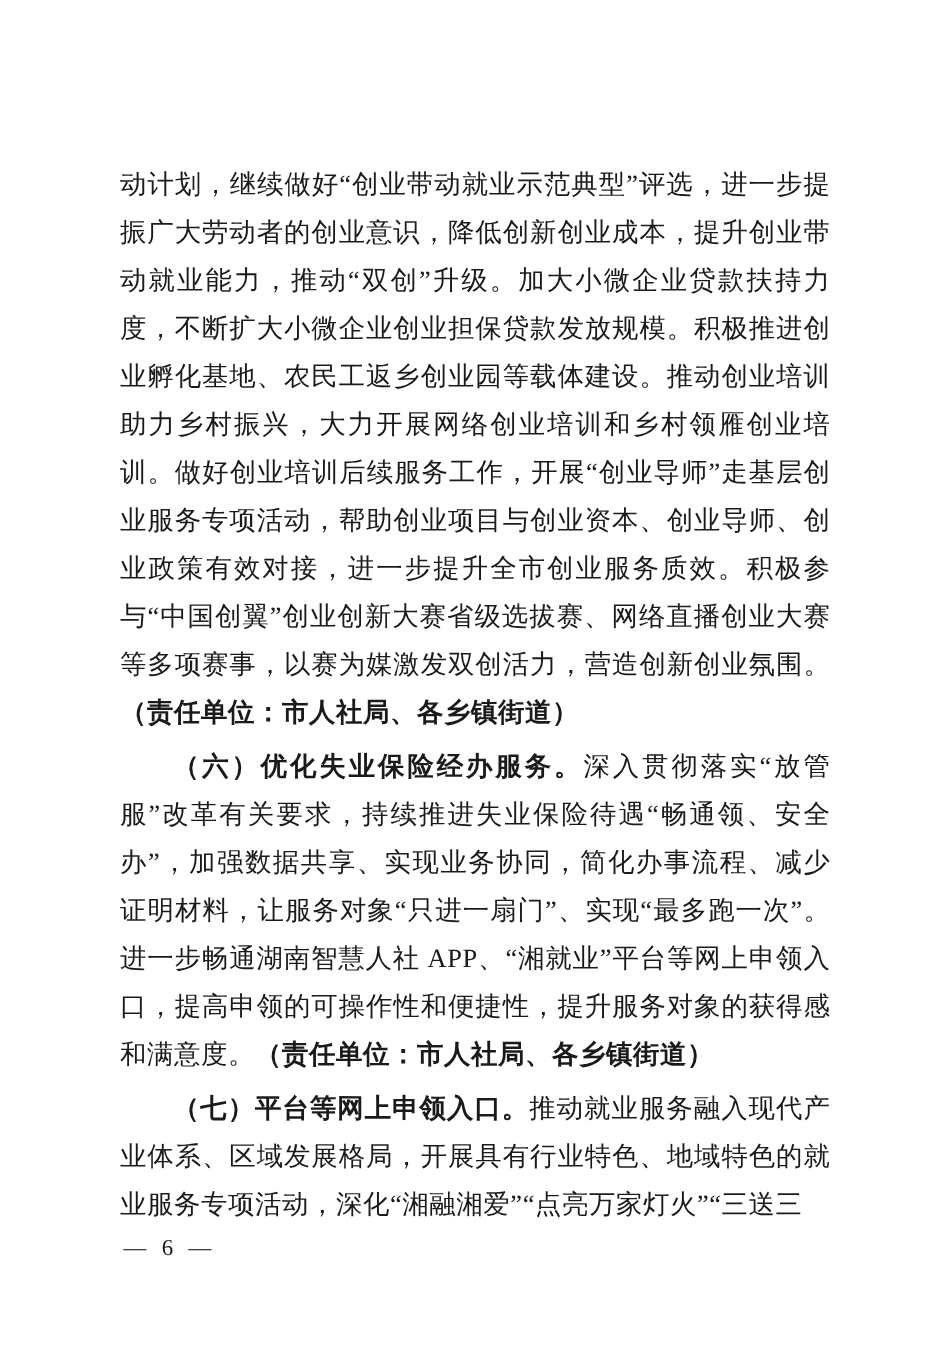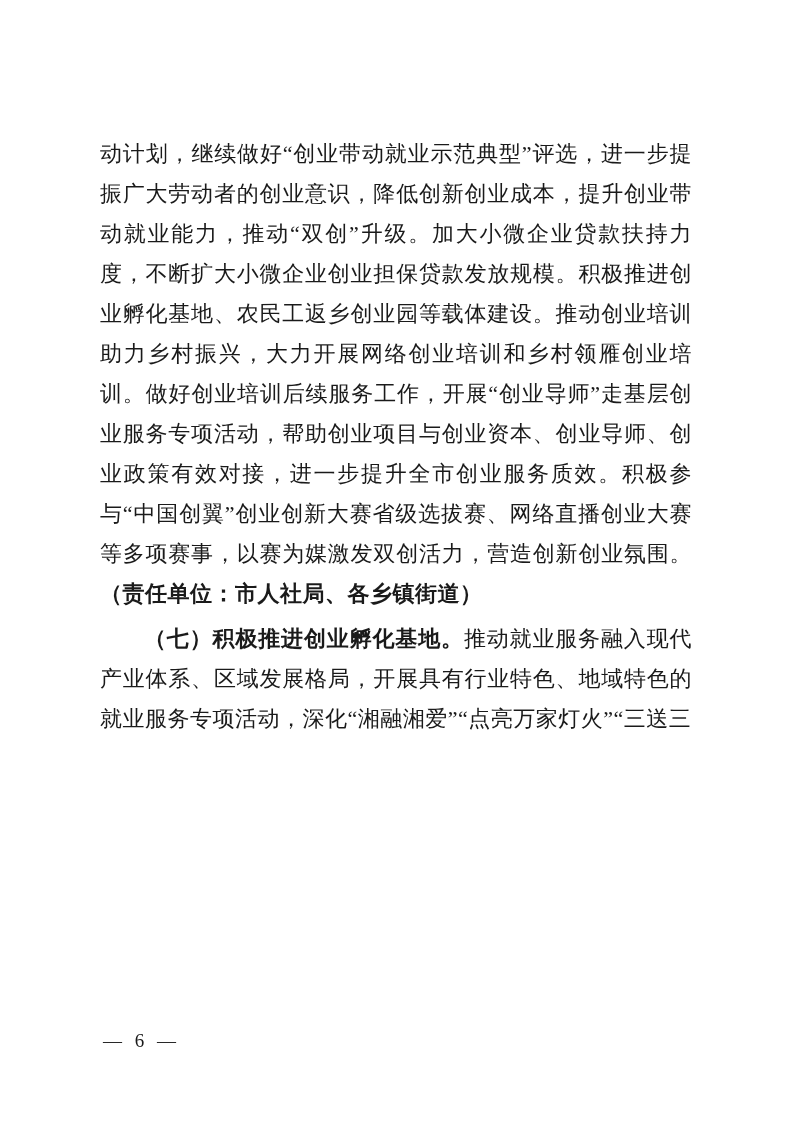--- a/index.html
+++ b/index.html
@@ -63,18 +63,19 @@
     color: #1a1a1a;
   }
 </style>
 </head>
 <body>
 
 <div class="page">
 
   <div class="doc-body">
       <p class="para"><span class="run">动计划，继续做好“创业带动就业示范典型”评选，进一步提振广大劳动者的创业意识，降低创新创业成本，提升创业带动就业能力，推动“双创”升级。加大小微企业贷款扶持力度，不断扩大小微企业创业担保贷款发放规模。积极推进创业孵化基地、农民工返乡创业园等载体建设。推动创业培训助力乡村振兴，大力开展网络创业培训和乡村领雁创业培训。做好创业培训后续服务工作，开展“创业导师”走基层创业服务专项活动，帮助创业项目与创业资本、创业导师、创业政策有效对接，进一步提升全市创业服务质效。积极参与“中国创翼”创业创新大赛省级选拔赛、网络直播创业大赛等多项赛事，以赛为媒激发双创活力，营造创新创业氛围。</span><span class="run bold">（责任单位：市人社局、各乡镇街道）</span></p>
-      <p class="para indent"><span class="run bold">（七）积极推进创业孵化基地。</span><span class="run">推动就业服务融入现代产业体系、区域发展格局，开展具有行业特色、地域特色的就业服务专项活动，深化“湘融湘爱”“点亮万家灯火”“三送三</span></p>
+      <p class="para indent"><span class="run bold">（六）优化失业保险经办服务。</span><span class="run">深入贯彻落实“放管服”改革有关要求，持续推进失业保险待遇“畅通领、安全办”，加强数据共享、实现业务协同，简化办事流程、减少证明材料，让服务对象“只进一扇门”、实现“最多跑一次”。进一步畅通湖南智慧人社 APP、“湘就业”平台等网上申领入口，提高申领的可操作性和便捷性，提升服务对象的获得感和满意度。</span><span class="run bold">（责任单位：市人社局、各乡镇街道）</span></p>
+      <p class="para indent"><span class="run bold">（七）平台等网上申领入口。</span><span class="run">推动就业服务融入现代产业体系、区域发展格局，开展具有行业特色、地域特色的就业服务专项活动，深化“湘融湘爱”“点亮万家灯火”“三送三</span></p>
     </div>
 
   <div class="page-footer">— 6 —</div>
 
 </div>
 
 </body></html>

